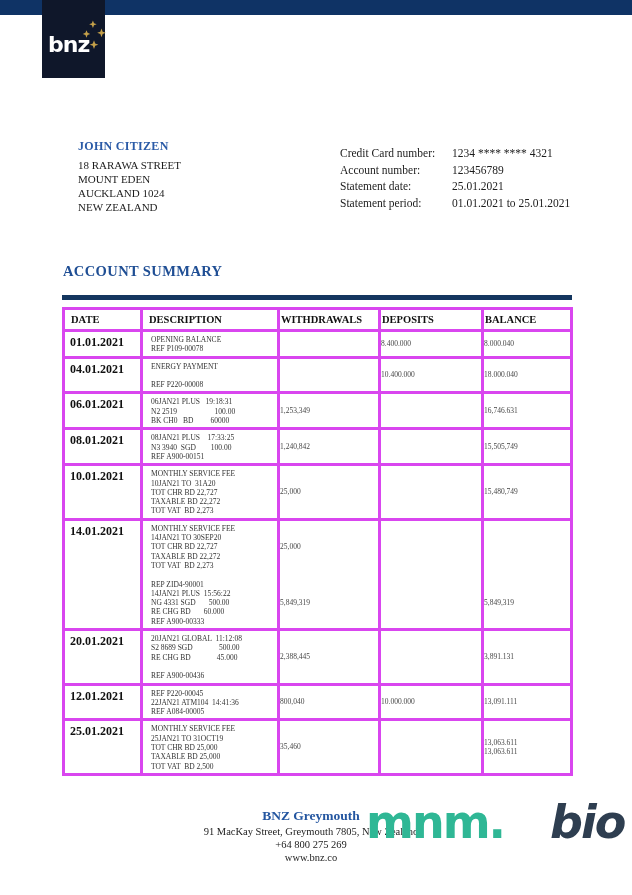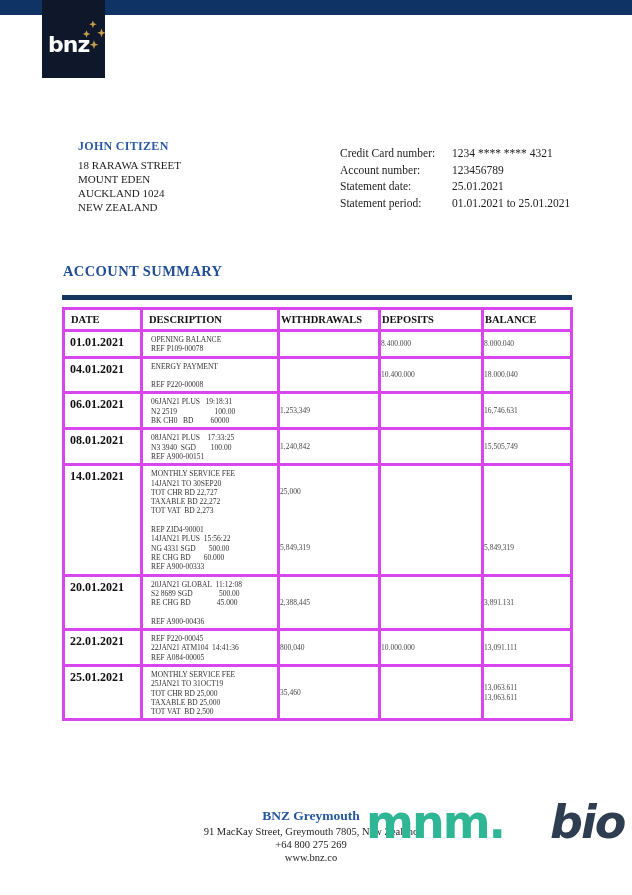--- a/index.html
+++ b/index.html
@@ -138,20 +138,31 @@
     <tr>
       <td class="date">08.01.2021</td>
       <td class="desc">08JAN21 PLUS    17:33:25
 N3 3940  SGD        100.00
 REF A900-00151</td>
       <td class="amt">1,240,842</td>
       <td class="amt"></td>
       <td class="amt">15,505,749</td>
     </tr>
     <tr>
+      <td class="date">10.01.2021</td>
+      <td class="desc">MONTHLY SERVICE FEE
+10JAN21 TO  31A20
+TOT CHR BD 22,727
+TAXABLE BD 22,272
+TOT VAT  BD 2,273</td>
+      <td class="amt">25,000</td>
+      <td class="amt"></td>
+      <td class="amt">15,480,749</td>
+    </tr>
+    <tr>
       <td class="date">14.01.2021</td>
       <td class="desc">MONTHLY SERVICE FEE
 14JAN21 TO 30SEP20
 TOT CHR BD 22,727
 TAXABLE BD 22,272
 TOT VAT  BD 2,273
 
 REP ZID4-90001
 14JAN21 PLUS  15:56:22
 NG 4331 SGD       500.00
@@ -178,21 +189,21 @@
       <td class="desc">20JAN21 GLOBAL  11:12:08
 S2 8689 SGD              500.00
 RE CHG BD              45.000
 
 REF A900-00436</td>
       <td class="amt">2,388,445</td>
       <td class="amt"></td>
       <td class="amt">3,891.131</td>
     </tr>
     <tr>
-      <td class="date">22.01.2021</td>
+      <td class="date">12.01.2021</td>
       <td class="desc">REF P220-00045
 22JAN21 ATM104  14:41:36
 REF A084-00005</td>
       <td class="amt">800,040</td>
       <td class="amt">10.000.000</td>
       <td class="amt">13,091.111</td>
     </tr>
     <tr>
       <td class="date">25.01.2021</td>
       <td class="desc">MONTHLY SERVICE FEE

